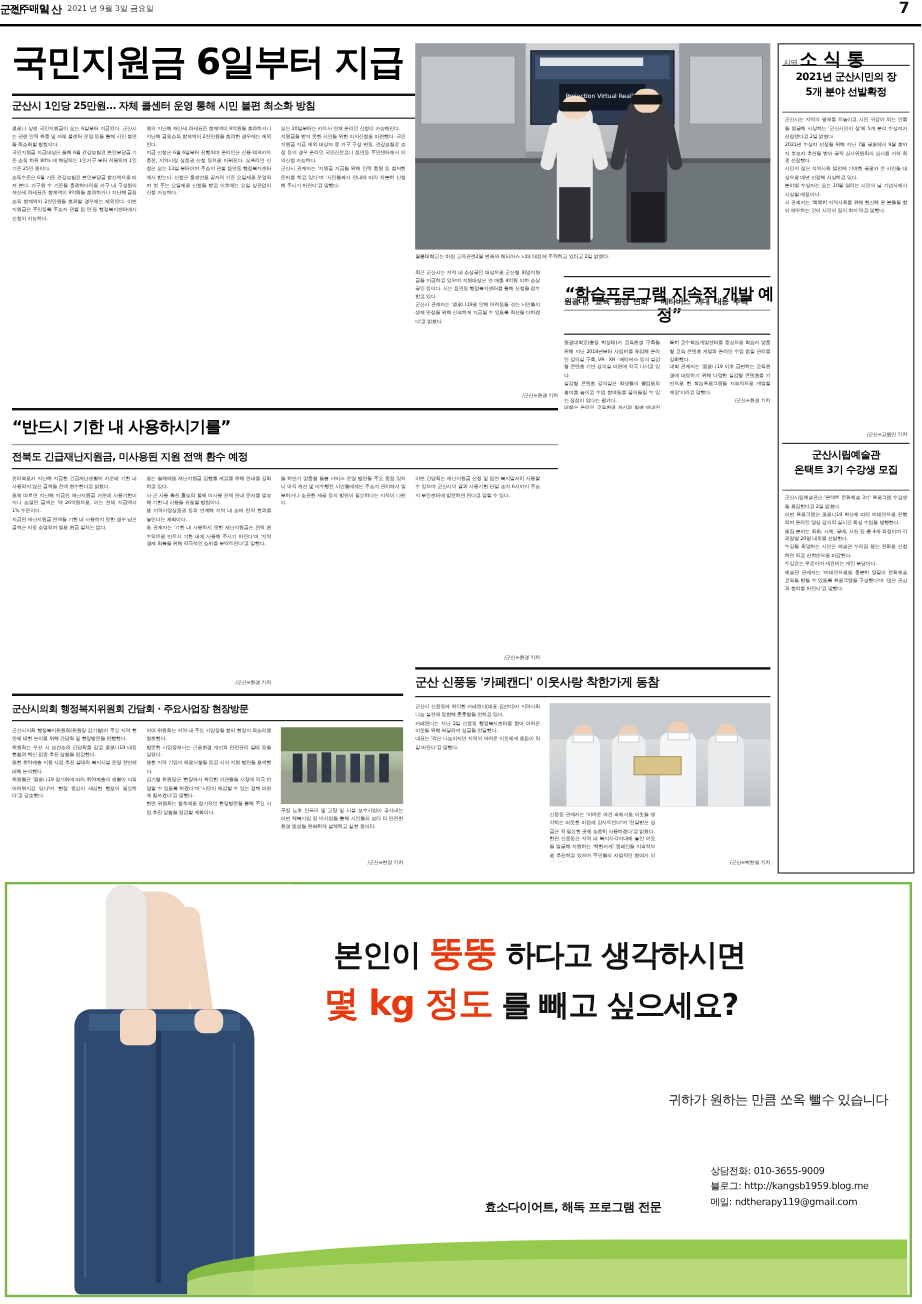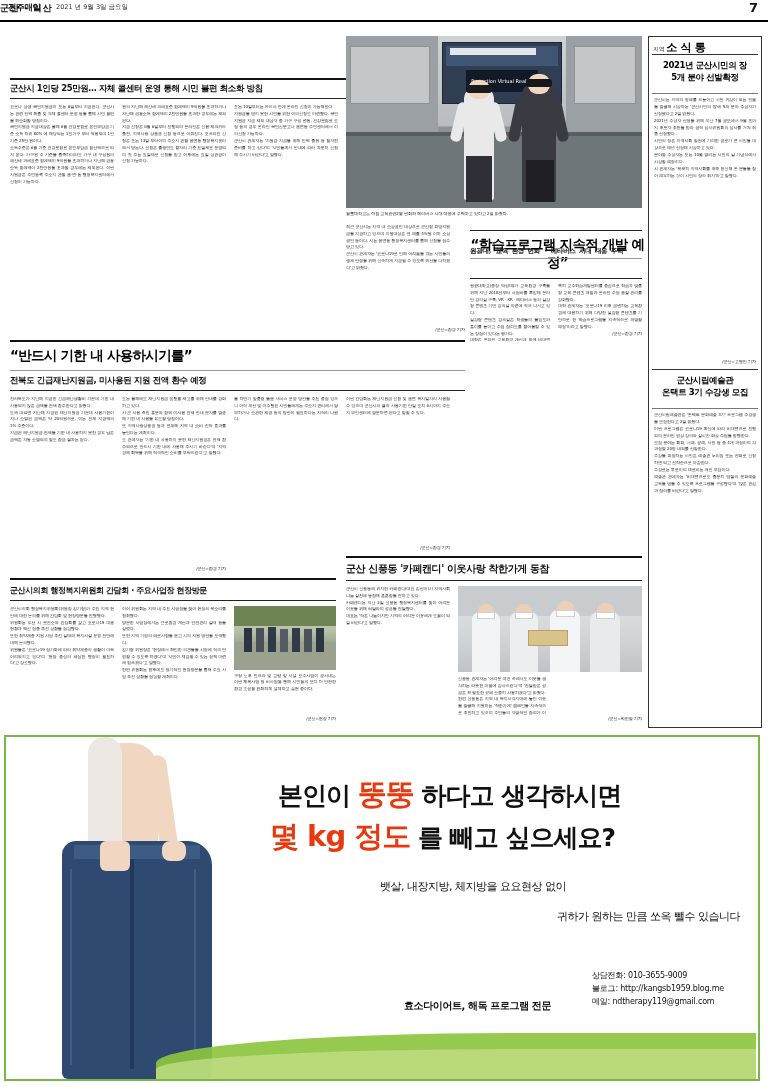--- a/index.html
+++ b/index.html
@@ -80,21 +80,21 @@
 
   
   .side-box {
     position: absolute;
     border: 1px solid #333;
     background: #fff;
   }
   .side-tag {
     font-size: 6px; color: #333; letter-spacing: -0.2px;
   }
-  .side-tag b { font-size: 11px; color: #000; letter-spacing: -0.3px; }
+  .side-tag b { font-size: 15px; color: #000; letter-spacing: -0.3px; }
 
   .side-title {
     font-size: 8.5px; font-weight: bold; text-align: center;
     color: #000; line-height: 1.45; letter-spacing: -0.4px;
   }
   .side-body {
     font-size: 4.05px; line-height: 1.7; color: #1a1a1a;
     text-align: justify; letter-spacing: -0.12px; word-break: break-all;
   }
 
@@ -119,20 +119,23 @@
 
 <div id="page">
 
   <div class="masthead">
     <div class="mast-left">전주매일</div>
     <div class="mast-date">2021 년 9월 3일 금요일</div>
     <div class="mast-center">군산 · 익산</div>
     <div class="mast-page">7</div>
   </div>
 
+  <div style="position:absolute;left:10px;top:36px;width:455px;">
+    <div class="headline-xl">국민지원금 6일부터 지급</div>
+  </div>
   <div style="position:absolute;left:10px;top:78px;width:455px;height:0;" class="rule-med"></div>
   <div style="position:absolute;left:10px;top:83px;width:455px;">
     <div class="subhead">군산시 1인당 25만원… 자체 콜센터 운영 통해 시민 불편 최소화 방침</div>
   </div>
   <div style="position:absolute;left:10px;top:98px;width:455px;height:0;" class="rule-thin"></div>
 
   <div class="col-text" style="position:absolute;left:10px;top:104px;width:104px;height:222px;overflow:hidden;white-space:pre-line;">코로나 상생 국민지원금이 오는 6일부터 지급된다. 군산시는 관련 인력 확충 및 자체 콜센터 운영 등을 통해 시민 불편을 최소화할 방침이다.
 국민지원금 지급대상은 올해 6월 건강보험료 본인부담금 기준 소득 하위 80% 에 해당되는 1인가구 부터 적용되며 1인 기준 25만 원이다.
 소득수준은 6월 기준 건강보험료 본인부담금 합산액으로 따져 본다. 가구원 수 기준을 충족하더라도 가구 내 구성원의 재산세 과세표준 합계액이 9억원을 초과하거나 지난해 금융소득 합계액이 2천만원을 초과할 경우에는 제외된다. 이번 지원금은 주민등록 주소지 관할 읍·면·동 행정복지센터에서 신청이 가능하다.</div>
   <div class="col-text" style="position:absolute;left:122px;top:104px;width:104px;height:222px;overflow:hidden;white-space:pre-line;">원의 지난해 재산세 과세표준 합계액이 9억원을 초과하거나 지난해 금융소득 합계액이 2천만원을 초과한 경우에는 제외된다.
@@ -322,21 +325,20 @@
     <div class="ad-line1" style="position:absolute;left:272px;top:38px;width:470px;">
       <span>본인이</span>
       <span class="em">뚱뚱</span>
       <span>하다고 생각하시면</span>
     </div>
     <div class="ad-line2" style="position:absolute;left:252px;top:80px;width:490px;margin-left:12px;">
       <span class="em2">몇  kg 정도</span>
       <span>를 빼고 싶으세요?</span>
     </div>
 
-    <div class="ad-sub" style="position:absolute;left:374px;top:142px;width:360px;">뱃살, 내장지방, 체지방을 요요현상 없이</div>
     <div class="ad-sub" style="position:absolute;left:374px;top:172px;width:360px;text-align:right;">귀하가 원하는 만큼 쏘옥 뺄수 있습니다</div>
 
     <div class="ad-brand" style="position:absolute;left:398px;top:262px;width:180px;">효소다이어트, 해독 프로그램 전문</div>
 
     <div class="ad-contact" style="position:absolute;left:586px;top:232px;width:176px;">
       <div>상담전화: 010-3655-9009</div>
       <div>블로그: http://kangsb1959.blog.me</div>
       <div>메일: ndtherapy119@gmail.com</div>
     </div>
   </div>

